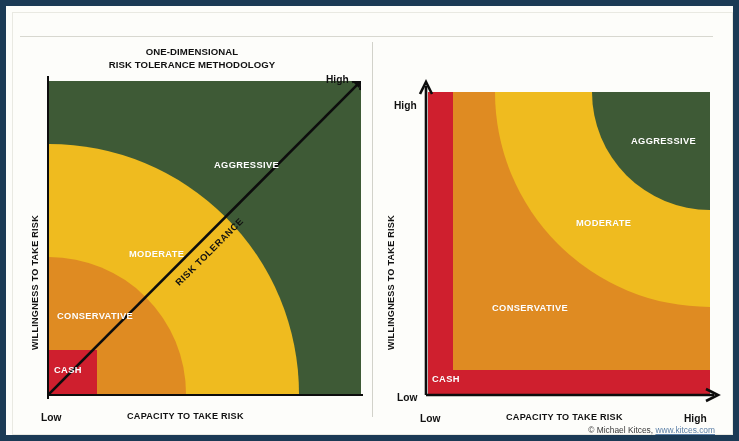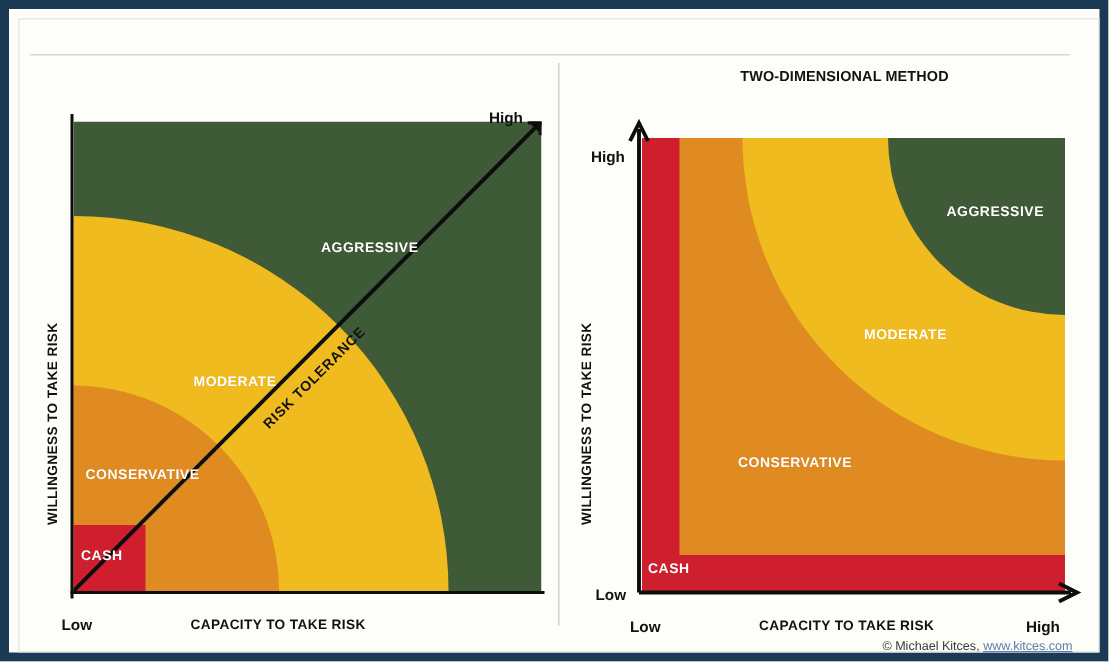--- a/index.html
+++ b/index.html
@@ -149,20 +149,24 @@
 
 <div id="infographic">
   <div class="inner-frame"></div>
 
   <div id="title-rule"></div>
 
   <div id="panel-divider"></div>
 
   <div class="panel" id="panel-left">
 
+    <div class="panel-heading">
+      <span>ONE-DIMENSIONAL</span><br>
+      <span>RISK TOLERANCE METHODOLOGY</span>
+    </div>
 
     <div class="plot" id="plot-left">
 
       <div class="quad" style="left:0;top:0;width:312px;height:313px;background:#3e5a36;"></div>
 
       <div class="quad" style="left:-250px;bottom:-250px;width:500px;height:500px;background:#efbb1f;border-radius:50%;"></div>
 
       <div class="quad" style="left:-137px;bottom:-137px;width:274px;height:274px;background:#df8b22;border-radius:50%;"></div>
 
       <div class="quad" style="left:0;bottom:0;width:48px;height:44px;background:#cf1f2e;"></div>
@@ -187,21 +191,21 @@
     <span class="axis-end" style="left:318px;top:23px;">High</span>
     <span class="axis-end" style="left:33px;top:361px;">Low</span>
 
     <span class="axis-title" style="left:119px;top:373px;">CAPACITY TO TAKE RISK</span>
     <span class="axis-title y-axis-title" style="left:22px;top:312px;">WILLINGNESS TO TAKE RISK</span>
   </div>
 
   <div class="panel" id="panel-right">
 
     <div class="panel-heading">
-      <span>TWO-DIMENSIONAL METHOD</span><br>
+      <br>
     </div>
 
     <div class="plot" id="plot-right">
 
       <div class="quad" style="left:0;top:0;width:282px;height:302px;background:#cf1f2e;"></div>
 
       <div class="quad" style="left:25px;top:0;width:257px;height:278px;background:#df8b22;"></div>
 
       <div class="quad" style="right:-215px;top:-215px;width:430px;height:430px;background:#efbb1f;border-radius:50%;"></div>
 

